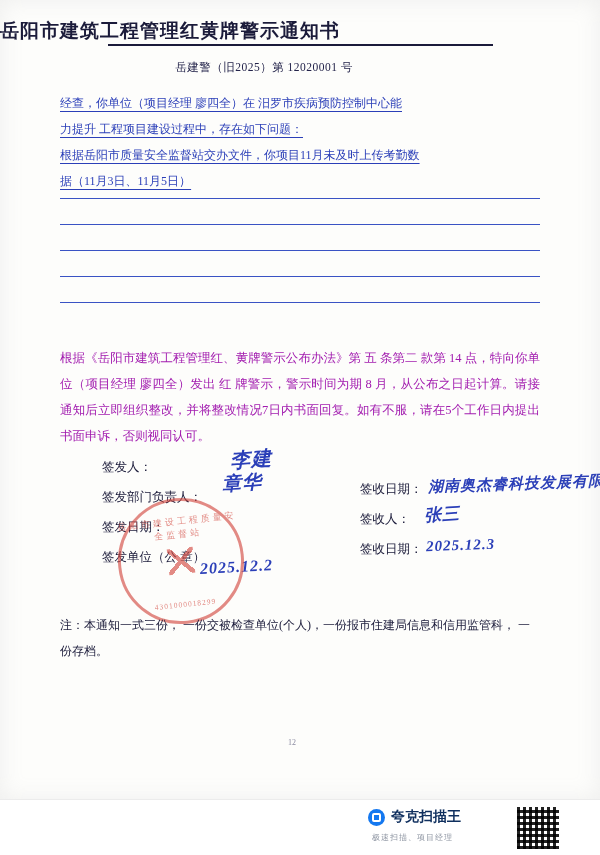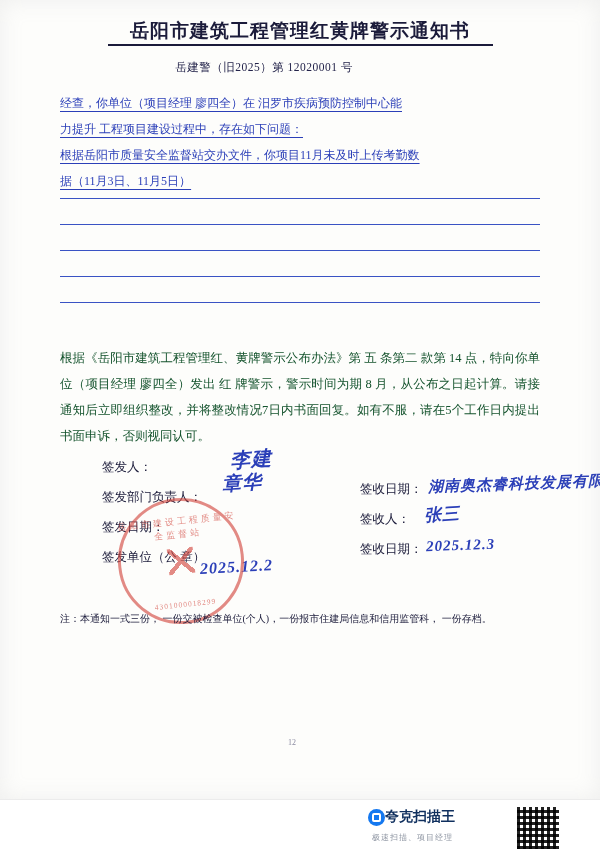--- a/index.html
+++ b/index.html
@@ -19,21 +19,20 @@
     position: relative;
     width: 600px;
     height: 855px;
     background: #fdfdfb;
   }
   .doc-title {
     position: absolute;
     top: 18px;
     left: 0;
     width: 600px;
-    text-align: center;
     font-size: 19px;
     font-weight: bold;
     letter-spacing: 1px;
     color: #1b1b3a;
   }
   .title-underline {
     position: absolute;
     top: 44px;
     left: 108px;
     width: 385px;
@@ -83,21 +82,21 @@
     margin-bottom: 25px;
   }
   .law-para {
     position: absolute;
     left: 60px;
     width: 480px;
     top: 345px;
     font-size: 12.5px;
     line-height: 26px;
     text-align: justify;
-    color: #14532d;
+    color: #a21caf;
   }
   .sign-area {
     position: absolute;
     left: 60px;
     top: 452px;
     width: 480px;
     height: 140px;
     font-size: 12.5px;
     line-height: 30px;
     color: #1b1b3a;
@@ -203,22 +202,22 @@
     text-align: center;
     font-size: 7.5px;
     color: #d2453c;
     letter-spacing: 1px;
   }
   .note {
     position: absolute;
     left: 60px;
     top: 612px;
     width: 480px;
-    font-size: 10px;
-    line-height: 14px;
+    font-size: 12px;
+    line-height: 26px;
     color: #1b1b3a;
   }
   .page-num {
     position: absolute;
     left: 0;
     top: 738px;
     width: 584px;
     text-align: center;
     font-size: 8px;
     color: #8a8aa0;
@@ -231,20 +230,21 @@
     height: 55px;
     background: #ffffff;
     border-top: 1px solid #ececec;
   }
   .brand {
     position: absolute;
     left: 368px;
     top: 8px;
     display: flex;
     align-items: center;
+    gap: 6px;
   }
   .brand-mark {
     width: 17px;
     height: 17px;
     border-radius: 50%;
     background: #1478f0;
     position: relative;
   }
   .brand-mark::after {
     content: "";

